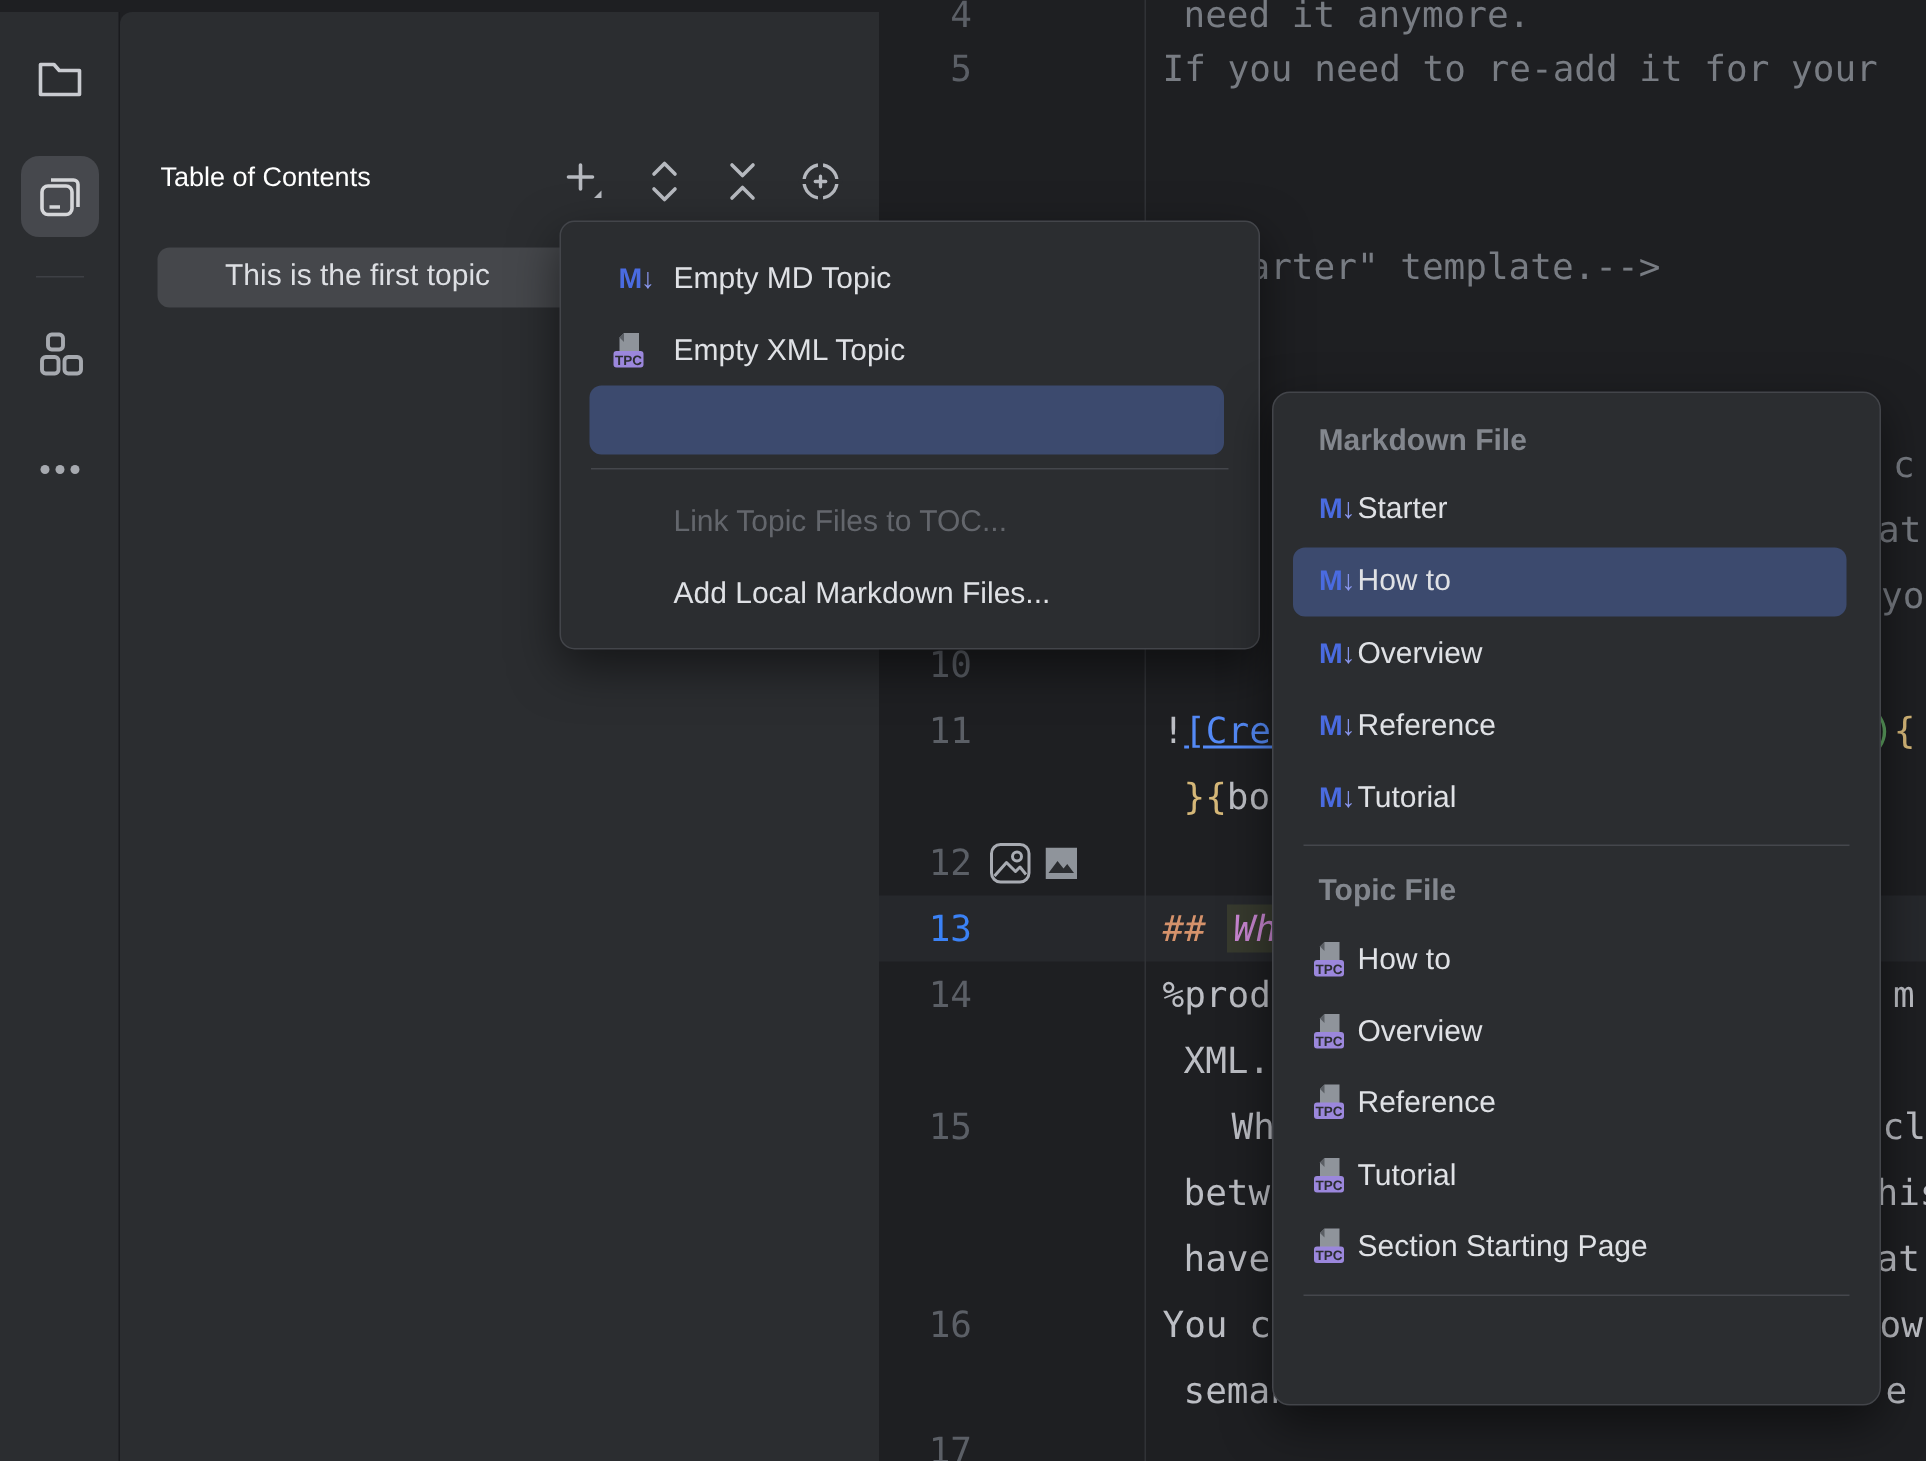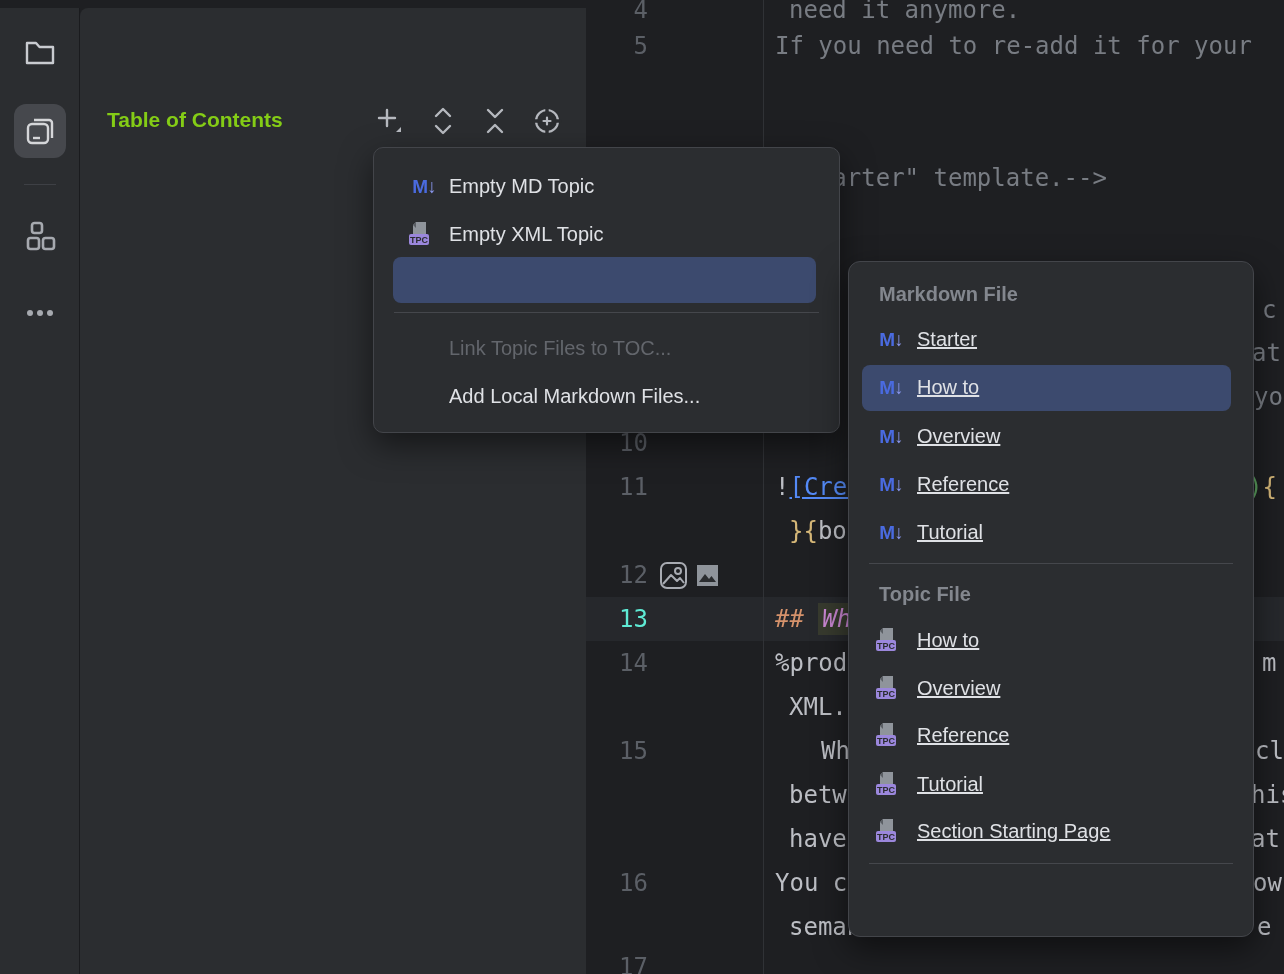--- a/index.html
+++ b/index.html
@@ -9,45 +9,45 @@
   
   .strip{left:0;top:8px;width:79px;height:966px;background:var(--panel-bg);border-right:1px solid #1A1B1E;}
   .strip-btn{position:absolute;left:14px;width:52px;height:54px;border-radius:12px;display:flex;align-items:center;justify-content:center;}
   .strip-btn.sel{background:#46484D;}
   .strip-div{position:absolute;left:24px;width:32px;height:1px;background:#3E4045;}
   
   .panel{left:80px;top:8px;width:506px;height:966px;background:var(--panel-bg);border-radius:8px 0 0 0;}
   .panel-head{position:absolute;left:0;top:0;width:100%;height:75px;border-bottom:1px solid #1D1E21;}
   .panel-title{position:absolute;left:35px;top:24px;font-size:21px;color:#E8E9EB;}
   .tab-bar{position:absolute;left:6px;top:69px;width:220px;height:5px;border-radius:3px;background:#63666B;}
-  .toolbar-label{position:absolute;left:27px;top:100px;font-size:21px;color:#84cc16;font-weight:bold;}
+  .toolbar-label{position:absolute;left:27px;top:100px;font-size:18px;color:#ffffff;}
   .tool-btn{position:absolute;top:94px;width:38px;height:38px;border-radius:6px;display:flex;align-items:center;justify-content:center;}
   .toc-item{position:absolute;left:25px;top:157px;width:332px;height:40px;border-radius:8px;background:#45474B;}
   .toc-item-label{position:absolute;left:45px;top:8px;font-size:20px;color:#DDDFE3;white-space:nowrap;}
   
   .editor{left:586px;top:0;width:698px;height:974px;background:var(--editor-bg);overflow:hidden;}
   .caret-band{position:absolute;left:0;top:597px;width:698px;height:44px;background:#26282C;}
   .gutter-line{position:absolute;left:177px;top:0;width:1px;height:974px;background:#303236;}
   .mono{font-family:"DejaVu Sans Mono",monospace;font-size:24px;line-height:44px;white-space:pre;}
   .ln{position:absolute;left:0;width:62px;text-align:right;color:#5B5F66;}
-  .ln.cur{color:#5eead4;}
+  .ln.cur{color:#3b82f6;}
   .code{position:absolute;color:var(--comment);}
   .c-plain{color:#BCBEC4;}
   .c-link{color:#548AF7;text-decoration:underline;}
   .c-yellow{color:#D5B778;}
   .c-green{color:#5FA662;}
   .c-orange{color:#D5926B;font-style:italic;}
   .c-purple{color:#C986D2;font-style:italic;background:#373A2E;padding:2px 3px 2px 4px;}
   
   .menu{background:#2B2D30;border:1px solid #43454A;border-radius:10px;box-shadow:0 12px 32px rgba(0,0,0,.5);z-index:20;}
   .menu1{left:373px;top:147px;width:465px;height:284px;}
   .menu2{left:848px;top:261px;width:404px;height:674px;z-index:21;border-radius:12px;}
   .mi{position:absolute;left:0;width:100%;height:48px;font-size:20px;color:#DFE1E5;display:flex;align-items:center;}
   .mi .lbl{position:absolute;left:75px;white-space:nowrap;}
-  .mi2 .lbl{left:68px;text-decoration:underline;}
+  .mi2 .lbl{left:56px;}
   .mi .ic{position:absolute;left:34px;width:32px;text-align:center;}
   .mi2 .ic{left:26px;}
   .mi.dis{color:#63666C;}
   .hl-row{position:absolute;border-radius:8px;background:#3C4A6E;}
   .sep{position:absolute;left:20px;right:20px;height:1px;background:#45474C;}
   .mhead{position:absolute;left:30px;font-size:20px;font-weight:bold;color:#83878E;white-space:nowrap;}
   .sub-arrow{position:absolute;right:24px;font-size:26px;color:#A7AAB0;top:50%;transform:translateY(-54%);}
   
   .md-ic{font-size:19px;letter-spacing:-1px;}
   .md-ic b{color:#4A6BE0;font-weight:bold;}
@@ -130,20 +130,23 @@
       <span>
         <svg width="30" height="30" viewBox="0 0 30 30" fill="none" stroke="#B6B9BF" stroke-width="2.2" stroke-linecap="round">
           <circle cx="15" cy="15" r="11"></circle>
           <path d="M15 2 v5 M15 23 v5 M2 15 h5 M23 15 h5" stroke="#2B2D30" stroke-width="3.4"></path>
           <path d="M15 10 v10 M10 15 h10" stroke="#B6B9BF" stroke-width="2.2" opacity="0"></path>
           <path d="M15 11.5 v7 M11.5 15 h7"></path>
         </svg>
       </span>
     </div>
 
+    <div class="toc-item">
+      <div class="toc-item-label">This is the first topic</div>
+    </div>
   </div>
 
   <div class="abs editor mono">
     <div class="caret-band"></div>
     <div class="gutter-line"></div>
 
     
     <div class="ln" style="top:-12px;">4</div>
     <div class="ln" style="top:24px;">5</div>
     <div class="ln" style="top:421px;">10</div>

